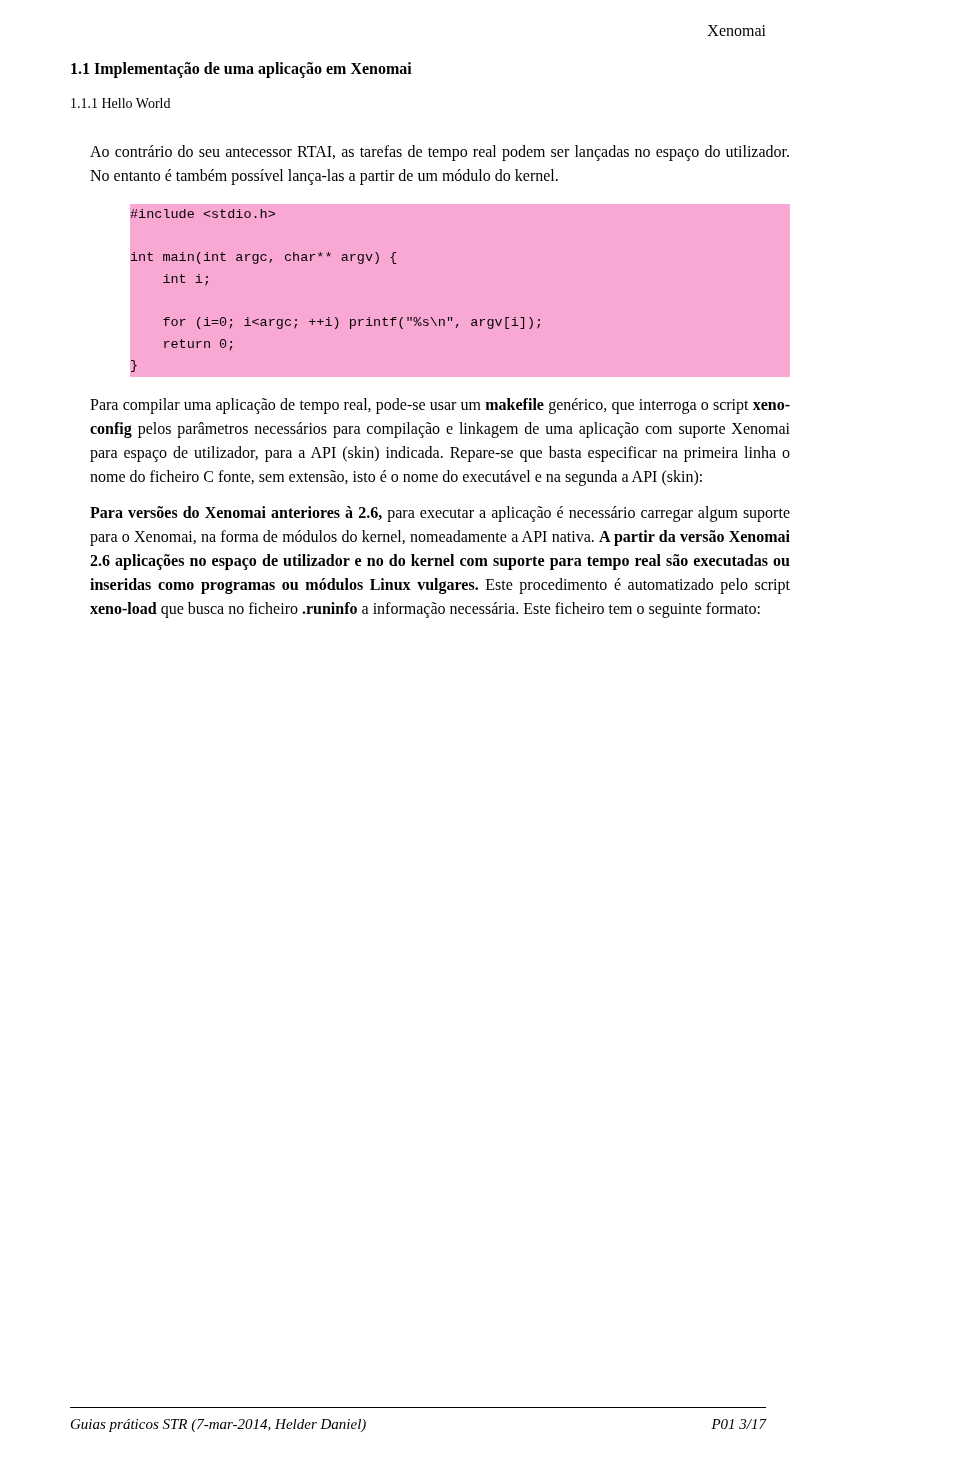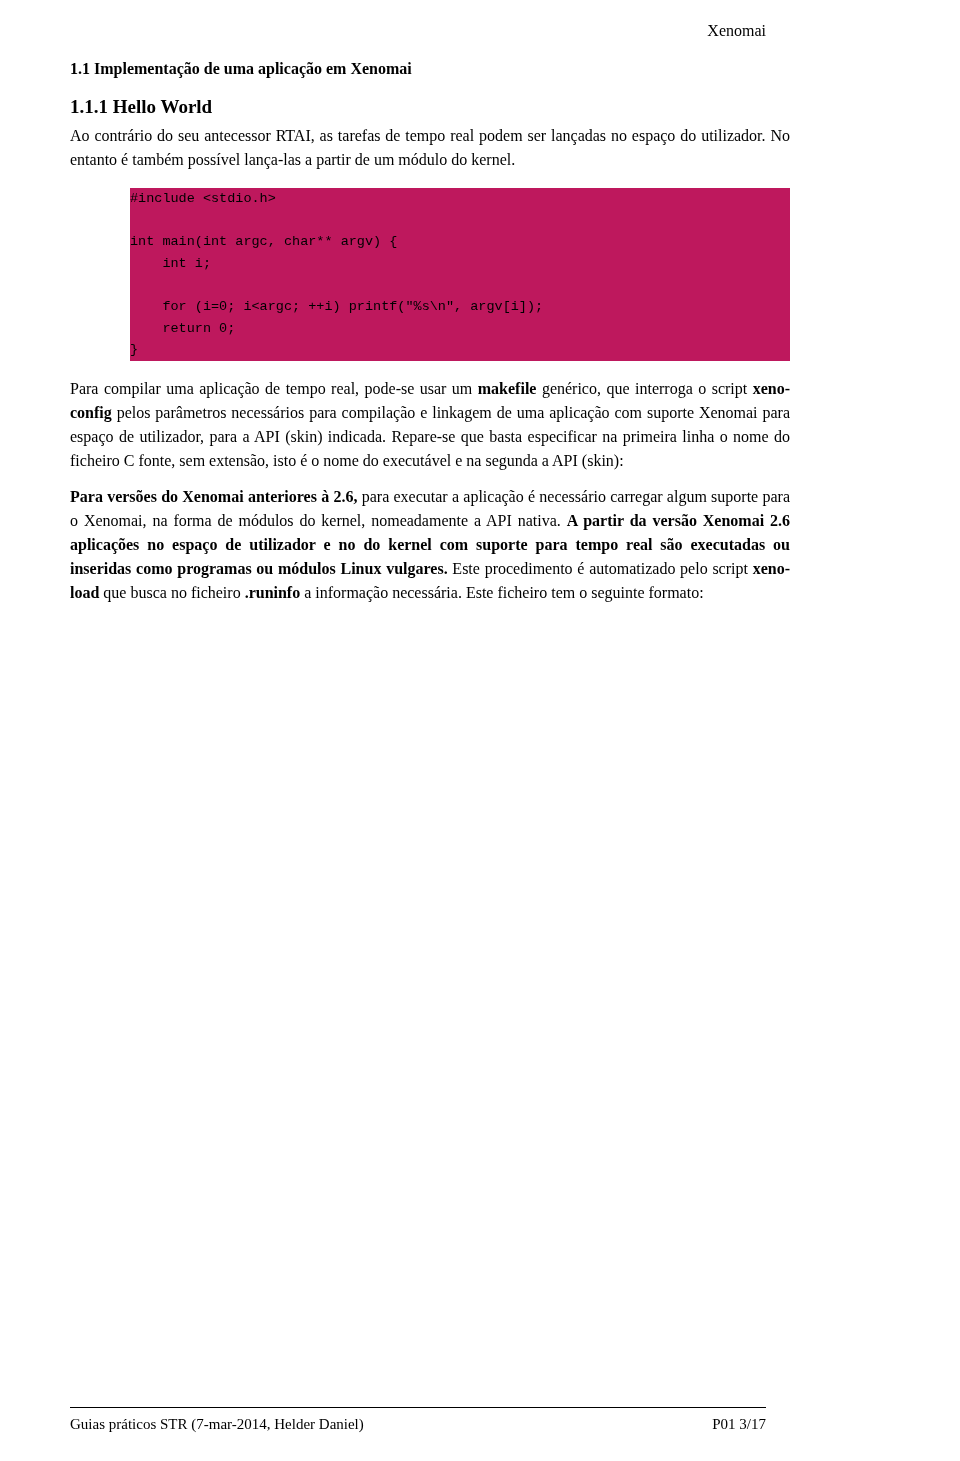--- a/index.html
+++ b/index.html
@@ -26,63 +26,65 @@
       font-family: "Times New Roman", Times, serif;
     }
     h1.main-title {
       font-size: 16px;
       font-weight: bold;
       margin-top: 10px;
       margin-bottom: 18px;
       font-family: "Times New Roman", Times, serif;
     }
     h2.section-title {
-      font-size: 19px;
-      font-weight: bold;
+      font-size: 14px;
+      font-weight: normal;
       margin-top: 10px;
-      margin-bottom: 6px;
+      margin-bottom: 28px;
       font-family: "Times New Roman", Times, serif;
     }
     h3.subsection-title {
       font-size: 16px;
       font-weight: bold;
       margin-top: 14px;
       margin-bottom: 10px;
       font-family: "Times New Roman", Times, serif;
     }
     p {
       text-align: justify;
       margin-bottom: 12px;
       line-height: 1.5;
       font-family: "Times New Roman", Times, serif;
       font-size: 16px;
+      margin-left: 20px;
     }
     .code-block {
       font-family: "Courier New", Courier, monospace;
       font-size: 13.5px;
-      background: #be185d;
+      background: #f9a8d4;
       margin: 16px 0 16px 60px;
       line-height: 1.6;
       color: #000;
       white-space: pre;
     }
     .bold { font-weight: bold; }
     .red-bold { color: #000000; font-weight: bold; }
     .footer {
       position: absolute;
       bottom: 28px;
       left: 70px;
       right: 70px;
       display: flex;
       justify-content: space-between;
       align-items: center;
       font-size: 15px;
       font-family: "Times New Roman", Times, serif;
       border-top: 1px solid #000;
       padding-top: 8px;
+      font-style: italic;
     }
   </style>
 </head>
 <body>
 
 <div class="page">
 
   <div class="header-right">
     <span>Xenomai</span>
   </div>

